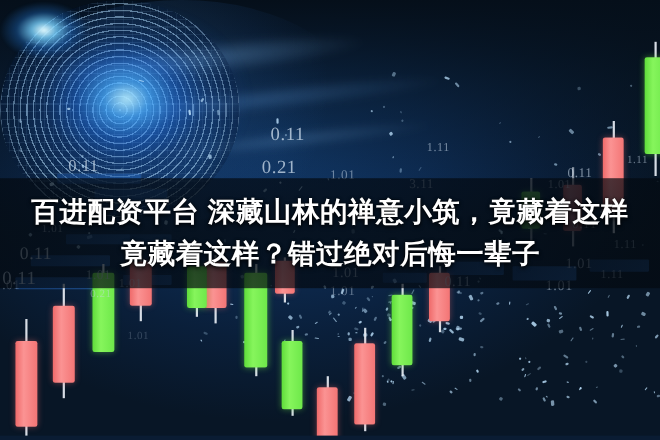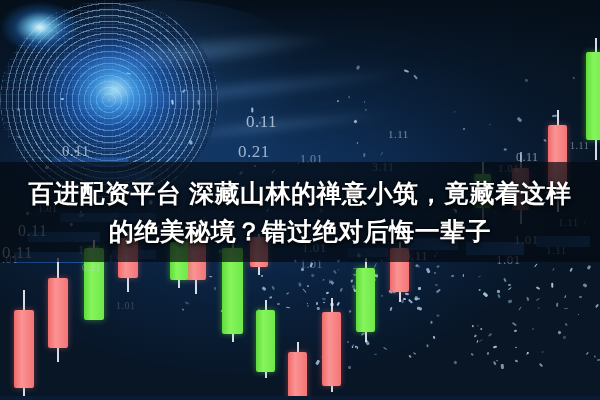--- a/index.html
+++ b/index.html
@@ -471,17 +471,17 @@
       <div class="num" style="left: 300px; top: 257px; font-size: 12px; opacity: 0.45;">1.01</div>
       <div class="num" style="left: 2px; top: 252px; font-size: 12px; opacity: 0.4;">.01</div>
       <div class="num" style="left: 498px; top: 162px; font-size: 11px; opacity: 0.45;">1.01</div>
       <div class="num" style="left: 404px; top: 248px; font-size: 13px; opacity: 0.5;">0.11</div>
       <div class="num" style="left: 116px; top: 300px; font-size: 10px; opacity: 0.22;">1.01</div>
     </div>
 
   <div id="band"></div>
   <div id="title">
     <div class="line">百进配资平台 深藏山林的禅意小筑，竟藏着这样</div>
-    <div class="line">的绝美秘境？错过绝对后悔一辈子</div>
+    <div class="line">竟藏着这样？错过绝对后悔一辈子</div>
   </div>
 
   <div id="botline"></div>
 </div>
 
 </body></html>

